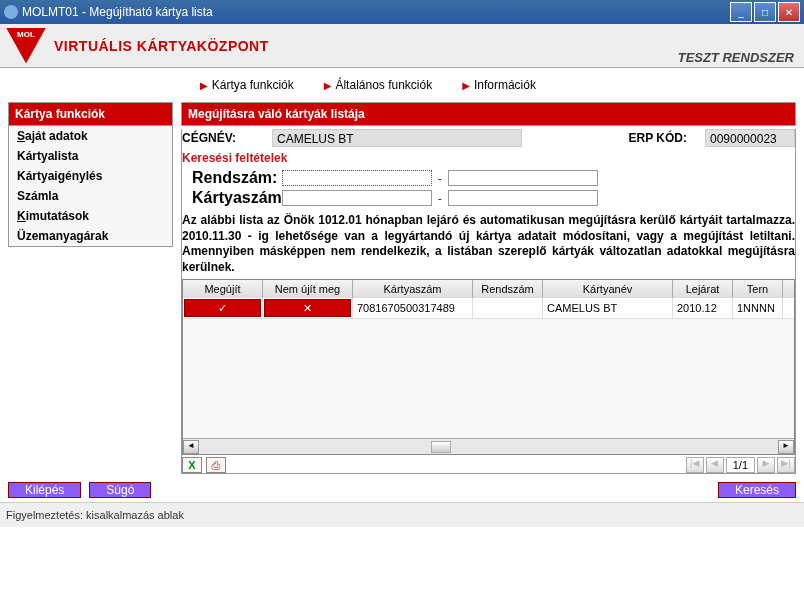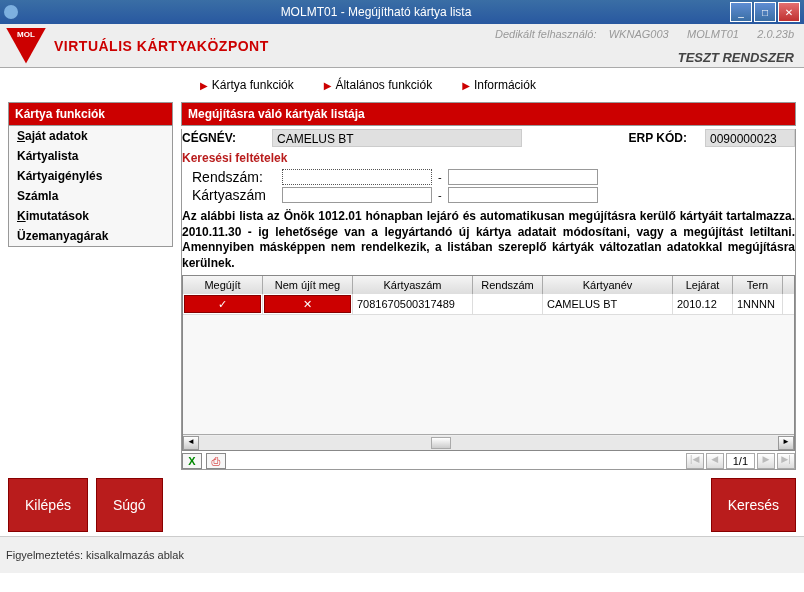--- a/index.html
+++ b/index.html
@@ -1,20 +1,20 @@
 <!DOCTYPE html>
 <html><head>
 <meta charset="utf-8">
 <style>
 * { box-sizing: border-box; margin: 0; padding: 0; }
 body { font-family: Arial, sans-serif; font-size: 11px; background: #fff; width: 804px; height: 592px; overflow: hidden; }
 
 .titlebar { background: linear-gradient(#3a6ea5, #2858a0); height: 24px; display: flex; align-items: center; padding: 0 4px; color: #fff; }
 .titlebar .globe { width:14px; height:14px; border-radius:50%; background:#7db0e0; margin-right:4px; }
-.titlebar .title { flex:1; font-size:12px;text-align:center; }
+.titlebar .title { flex:1; font-size:12px; }
 .titlebar .winbtns { display:flex; gap:2px; }
 .winbtn { width:22px; height:20px; border:1px solid #fff; background:linear-gradient(#5f8dd3,#3a6ea5); color:#fff; display:flex; align-items:center; justify-content:center; font-size:10px; }
 .winbtn.close { background:linear-gradient(#e37070,#c03030); }
 
 .banner { background:#eee; border-bottom:1px solid #aaa; height:44px; display:flex; align-items:center; padding:0 6px; position:relative; }
 .logo { width:40px; height:36px; background:#c00; clip-path:polygon(50% 100%,0 0,100% 0); position:relative; }
 .logo::after { content:'MOL'; position:absolute; top:2px; left:50%; transform:translateX(-50%); color:#fff; font-size:8px; font-weight:bold; }
 .banner .appname { color:#c00; font-weight:bold; font-size:14px; margin-left:8px; letter-spacing:0.5px; }
 .banner .meta { position:absolute; right:10px; top:4px; color:#999; font-style:italic; font-size:11px; }
 .banner .brand2 { position:absolute; right:10px; bottom:2px; font-style:italic; font-weight:bold; color:#444; font-size:13px; }
@@ -37,21 +37,21 @@
 .panel { border:1px solid #999; border-top:none; padding:0; }
 
 .row { display:flex; align-items:center; margin:3px 0; }
 .lbl { font-weight:bold; font-size:12px; }
 .cegnev-lbl { width:90px; }
 .cegnev-val { background:#e0e0e0; padding:2px 4px; width:250px; height:18px; border:1px solid #ccc; font-size:12px; }
 .erp-lbl { margin-left:auto; margin-right:18px; }
 .erp-val { background:#e0e0e0; padding:2px 4px; width:90px; height:18px; border:1px solid #ccc; font-size:12px; }
 .crit { color:#b91c1c; font-weight:bold; font-size:12px; margin:4px 0; }
 .srow { display:flex; align-items:center; margin:2px 0; }
-.srow label { width:100px; font-size:14px; padding-left:10px; }
+.srow label { width:100px; font-size:16px; padding-left:10px;font-weight:bold; }
 .srow input { border:1px solid #999; height:16px; width:150px; font-size:11px; padding:0 2px; }
 .srow input.dotted { border:1px dotted #555; }
 .srow .dash { padding:0 6px; }
 
 .info { font-weight:bold; font-size:12px; text-align:justify; margin-top:6px; line-height:1.3; }
 
 .grid { margin-top:4px; border:1px solid #888; }
 .gh { display:flex; background:linear-gradient(#f5f5f5,#ddd); }
 .ghc { border-right:1px solid #aaa; padding:3px 4px; font-size:11px; text-align:center; }
 .gh .c1{width:80px;} .gh .c2{width:90px;} .gh .c3{width:120px;} .gh .c4{width:70px;} .gh .c5{width:130px;} .gh .c6{width:60px;} .gh .c7{width:50px;}
@@ -67,47 +67,41 @@
 .hscroll .thumb { position:absolute; left:40%; width:20px; height:12px; top:1px; background:linear-gradient(#fff,#ccc); border:1px solid #aaa; }
 
 .toolbar { display:flex; align-items:center; margin-top:2px; gap:4px; }
 .ticon { width:20px; height:16px; border:1px solid #888; display:flex; align-items:center; justify-content:center; cursor:pointer; background:#f7f7f7; }
 .nav { margin-left:auto; display:flex; align-items:center; gap:2px; }
 .navbtn { width:18px; height:16px; background:linear-gradient(#fff,#ddd); border:1px solid #aaa; font-size:9px; text-align:center; cursor:pointer; }
 .navbtn.dis { color:#bbb; }
 .pgbox { border:1px solid #aaa; padding:1px 6px; font-size:11px; background:#fff; }
 
 .footer { display:flex; padding:8px 8px 4px 8px; gap:8px; }
-.fbtn { background:#b91c1c; color:#fff; border:1px solid #800; padding:18px 16px; font-size:14px; cursor:pointer; }
+.fbtn { background:#8b5cf6; color:#fff; border:1px solid #800; padding:0 16px; font-size:12px; cursor:pointer; }
 .fbtn.right { margin-left:auto; }
 
-.status { border-top:1px solid #ccc; padding:12px 6px; font-size:11px; color:#333; background:#f0f0f0; }
+.status { border-top:1px solid #ccc; padding:6px 6px; font-size:11px; color:#333; background:#f0f0f0; }
 </style>
 </head>
 <body>
 
 <div class="titlebar">
   <div class="globe"></div>
   <div class="title">MOLMT01 - Megújítható kártya lista</div>
   <div class="winbtns">
     <div class="winbtn">_</div>
     <div class="winbtn">□</div>
     <div class="winbtn close">✕</div>
   </div>
 </div>
 
 <div class="banner">
   <div class="logo"></div>
   <div class="appname">VIRTUÁLIS KÁRTYAKÖZPONT</div>
-  <div class="meta">
-    <span>Dedikált felhasználó:</span>
-    &nbsp;&nbsp;&nbsp;<span>WKNAG003</span>
-    &nbsp;&nbsp;&nbsp;&nbsp;&nbsp;<span>MOLMT01</span>
-    &nbsp;&nbsp;&nbsp;&nbsp;&nbsp;<span>2.0.23b</span>
-  </div>
   <div class="brand2">TESZT RENDSZER</div>
 </div>
 
 <div class="maintabs">
   <div class="tab"><span class="arrow">▶</span><span>Kártya funkciók</span></div>
   <div class="tab"><span class="arrow">▶</span><span>Általános funkciók</span></div>
   <div class="tab"><span class="arrow">▶</span><span>Információk</span></div>
 </div>
 
 <div class="content">

